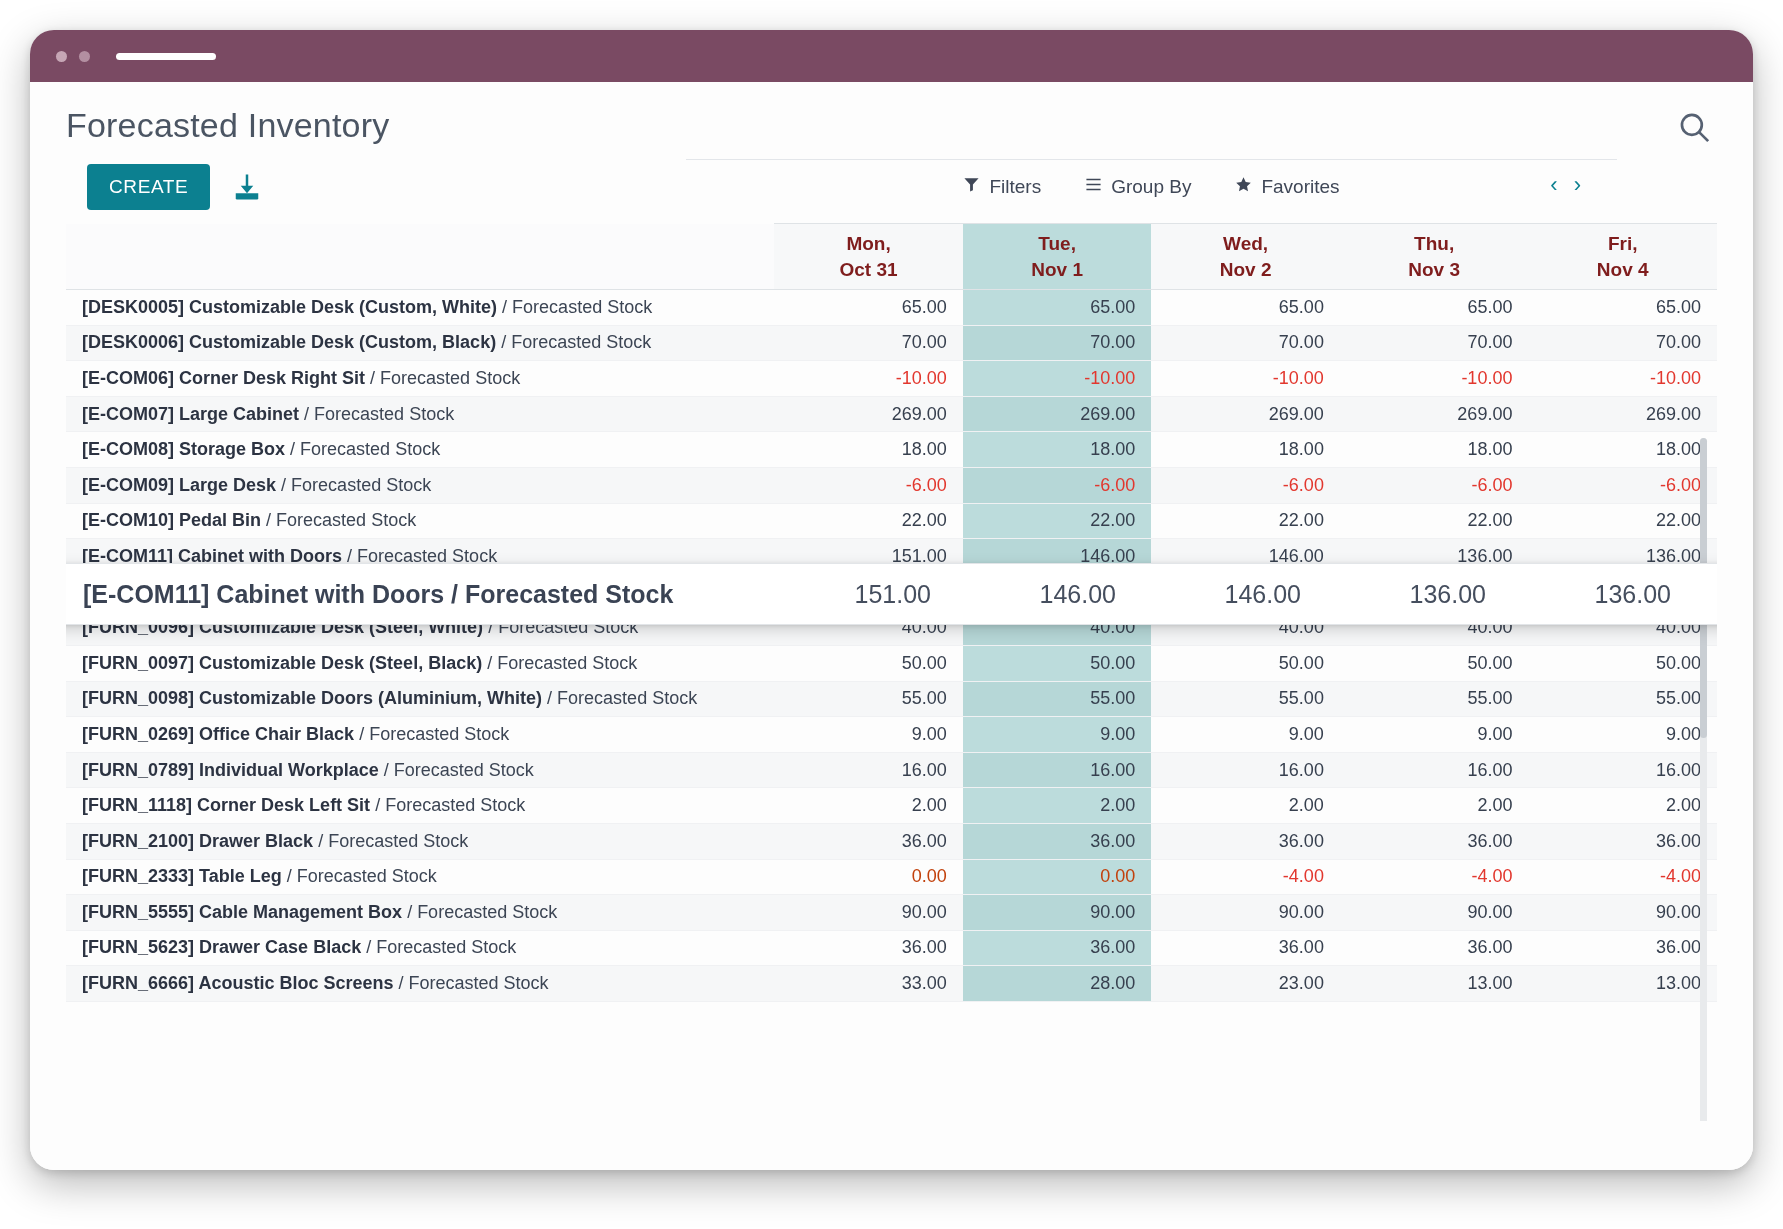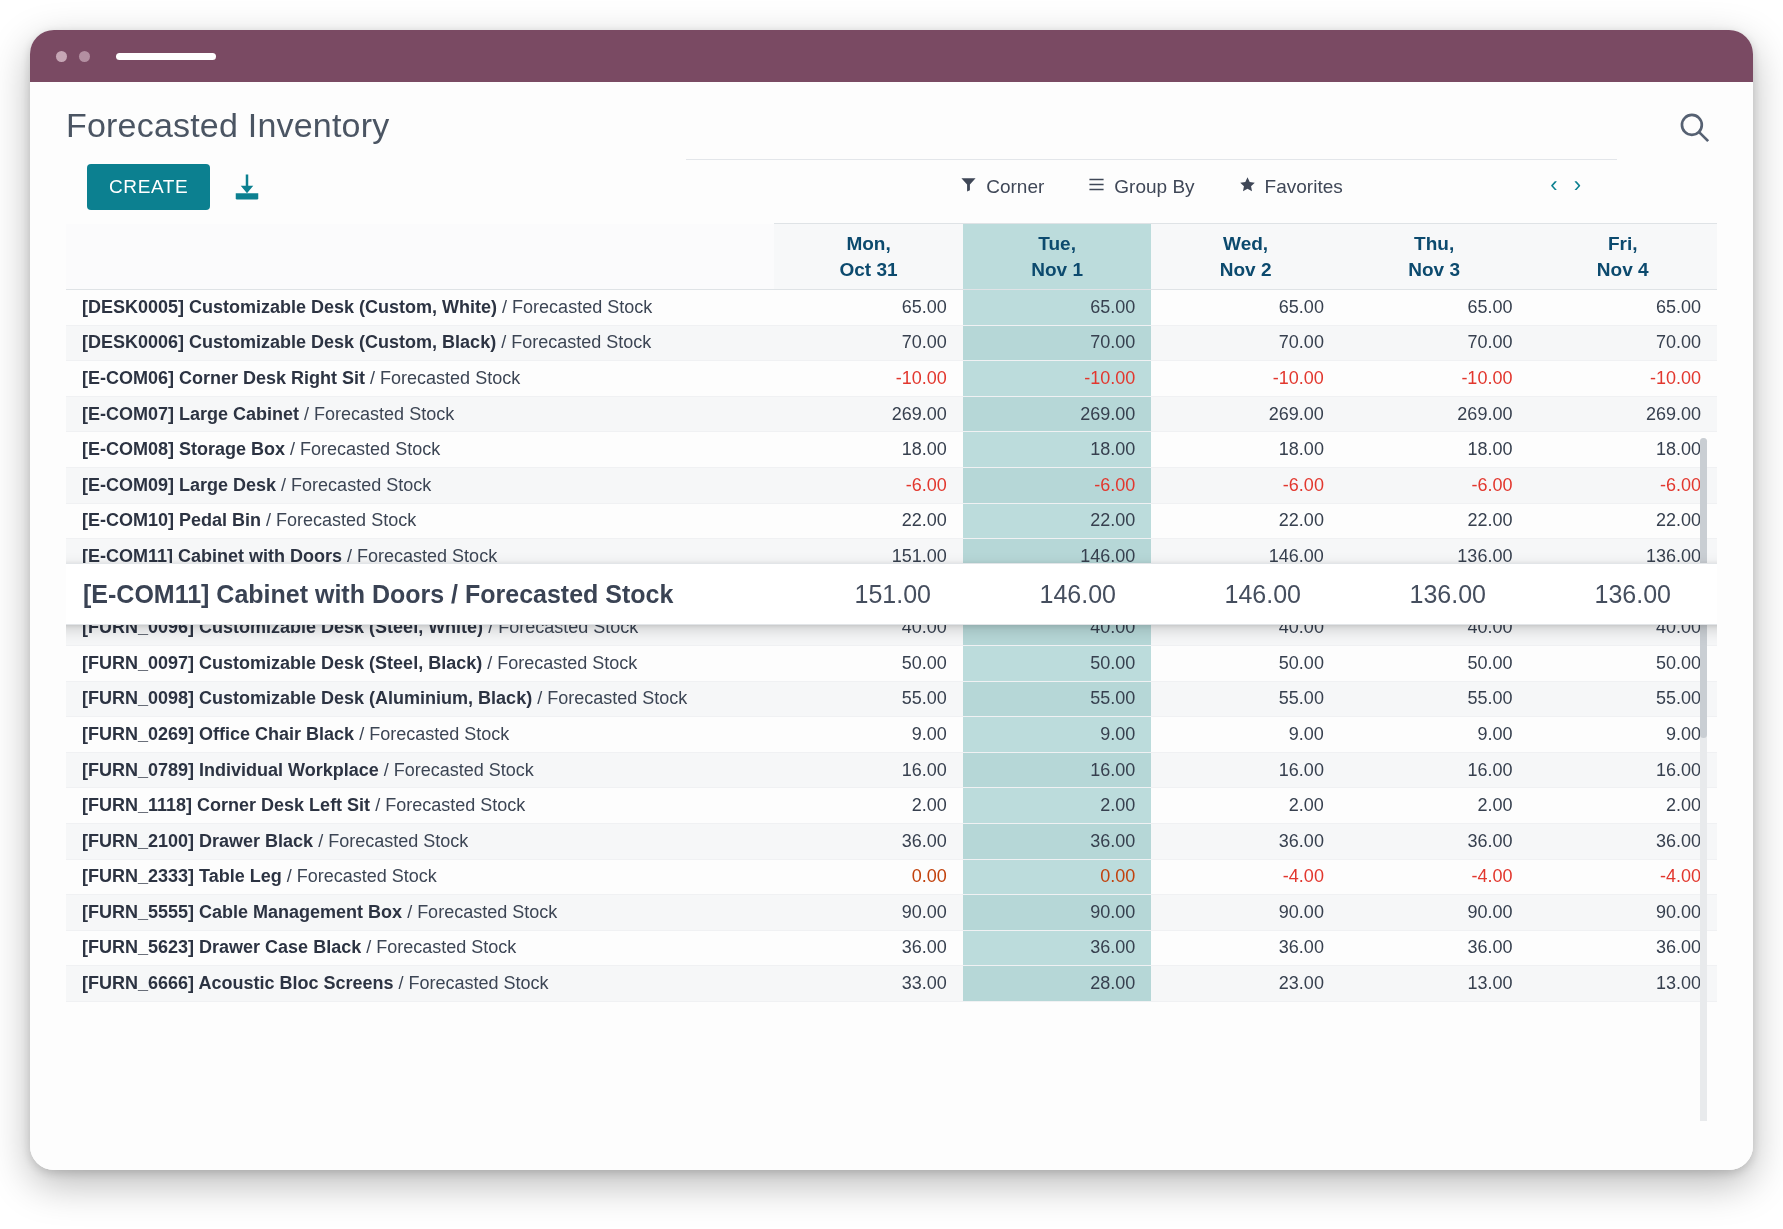--- a/index.html
+++ b/index.html
@@ -109,21 +109,21 @@
   th.label-col, td.label-col { width: 695px; }
   th.num, td.num { width: 185px; }
   thead th {
     background: #f7f8f9;
     border-top: 1px solid #dfe3e6;
     border-bottom: 1px solid #dfe3e6;
     height: 66px;
     vertical-align: middle;
     font-size: 19px;
     font-weight: 700;
-    color: #0c4a6e;
+    color: #7f1d1d;
     text-align: center;
     padding: 6px 16px;
     line-height: 1.35;
   }
   thead th.label-col { background: #fbfbfc; border-top: none; }
   thead th.today { background: #bcdcdc; }
   tbody td {
     height: 35.6px;
     font-size: 18px;
     color: #37404f;
@@ -219,21 +219,21 @@
         </span>
 
         <div class="searchpanel">
           <div class="facets">
             <div class="facet">
               <span>
                 <svg viewBox="0 0 24 24" fill="currentColor">
                     <path d="M2 3h20l-8 9v8l-4 2v-10z"></path>
                   </svg>
               </span>
-              <span>Corner</span>
+              <span>Filters</span>
             </div>
             <div class="facet">
               <span>
                 <svg viewBox="0 0 24 24" fill="none" stroke="currentColor" stroke-width="2.2">
                   <line x1="2" y1="5" x2="22" y2="5"></line>
                     <line x1="2" y1="12" x2="22" y2="12"></line>
                     <line x1="2" y1="19" x2="22" y2="19"></line>
                 </svg>
               </span>
               <span>Group By</span>
@@ -365,21 +365,21 @@
             </tr>
             <tr>
               <td class="label-col"><span>[FURN_0097]</span> <span>Customizable Desk (Steel, Black)</span> <span class="sub">/ Forecasted Stock</span></td>
               <td class="num">50.00</td>
               <td class="num today">50.00</td>
               <td class="num">50.00</td>
               <td class="num">50.00</td>
               <td class="num">50.00</td>
             </tr>
             <tr class="alt">
-              <td class="label-col"><span>[FURN_0098]</span> <span>Customizable Desk (Aluminium, Black)</span> <span class="sub">/ Forecasted Stock</span></td>
+              <td class="label-col"><span>[FURN_0098]</span> <span>Customizable Doors (Aluminium, White)</span> <span class="sub">/ Forecasted Stock</span></td>
               <td class="num">55.00</td>
               <td class="num today">55.00</td>
               <td class="num">55.00</td>
               <td class="num">55.00</td>
               <td class="num">55.00</td>
             </tr>
             <tr>
               <td class="label-col"><span>[FURN_0269]</span> <span>Office Chair Black</span> <span class="sub">/ Forecasted Stock</span></td>
               <td class="num">9.00</td>
               <td class="num today">9.00</td>

